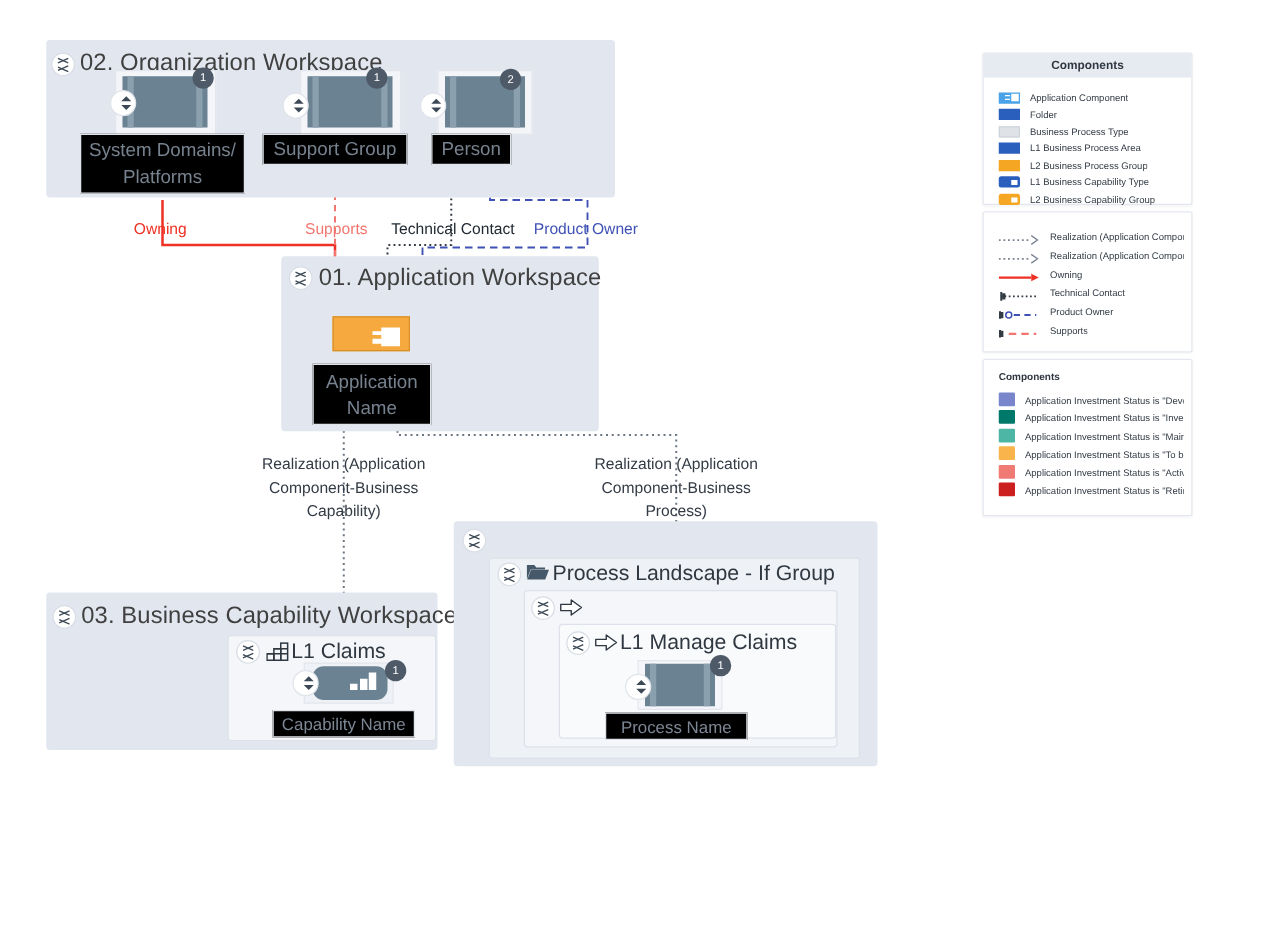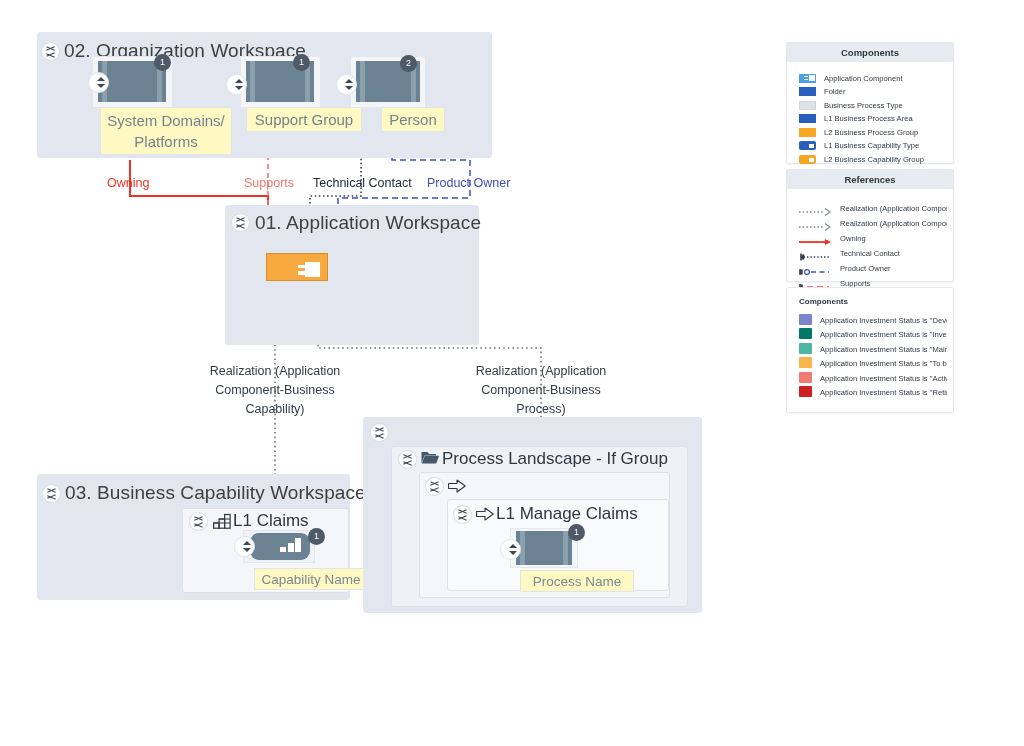--- a/index.html
+++ b/index.html
@@ -31,23 +31,23 @@
   .badge{position:absolute;width:17px;height:17px;border-radius:50%;background:#4e5a68;
          color:#fff;font-size:9px;line-height:17px;text-align:center;
          font-family:"Liberation Sans", sans-serif;}
   .stepper{position:absolute;width:21px;height:21px;border-radius:50%;background:#fff;
            border:1px solid #e0e4ea;box-sizing:border-box;}
   .stepper .up,.stepper .dn{position:absolute;left:7.5px;width:0;height:0;
            border-left:4px solid transparent;border-right:4px solid transparent;}
   .stepper .up{top:4px;border-bottom:4.5px solid #3d4856;}
   .stepper .dn{bottom:4px;border-top:4.5px solid #3d4856;}
 
-  .label-box{position:absolute;background:#fef9c3;border:1px solid #dfe3ea;box-sizing:border-box;
+  .label-box{position:absolute;background:#000000;border:1px solid #dfe3ea;box-sizing:border-box;
              display:flex;align-items:center;justify-content:center;text-align:center;
-             color:#7d8794;font-size:13.5px;line-height:17px;padding:2px 6px;margin-left:36px;}
+             color:#7d8794;font-size:13.5px;line-height:17px;padding:2px 6px;}
   .label-box.big{font-size:15px;line-height:21px;color:#77828f;}
 
   
   .appcomp{position:absolute;background:#f5a93f;border:1px solid #d98f27;box-sizing:border-box;}
   .appcomp .glyph{position:absolute;right:7px;top:8px;width:22px;height:15px;}
   .appcomp .glyph .body{position:absolute;right:0;top:0;width:15px;height:15px;background:#fff;}
   .appcomp .glyph .tab{position:absolute;left:0;width:9px;height:3.5px;background:#fff;}
   .appcomp .glyph .tab.t1{top:2.5px;} .appcomp .glyph .tab.t2{top:9px;}
 
   
@@ -171,20 +171,21 @@
     </div>
   <div class="ws-title" style="left:255px;top:212px;">01. Application Workspace</div>
 
   <div class="appcomp" style="left:266px;top:253px;width:62px;height:28px;">
     <div class="glyph">
       <div class="body"></div>
         <div class="tab t1"></div>
         <div class="tab t2"></div>
     </div>
   </div>
+  <div class="label-box big" style="left:250px;top:291px;width:95px;height:49px;">Application Name</div>
 
   <div class="wire-label multi" style="left:200px;top:362px;width:150px;color:#333b45;">
     <div>Realization (Application</div>
     <div>Component-Business</div>
     <div>Capability)</div>
   </div>
   <div class="wire-label multi" style="left:466px;top:362px;width:150px;color:#333b45;">
     <div>Realization (Application</div>
     <div>Component-Business</div>
     <div>Process)</div>
@@ -322,21 +323,20 @@
         <div class="lg-sw" style="background:#f5a623;border-radius:2px;">
           <div style="position:absolute;right:2px;bottom:2px;width:5px;height:4px;background:#fff;"></div>
         </div>
         <div class="lg-tx">L2 Business Capability Group</div>
       </div>
 
     </div>
   </div>
 
   <div class="panel" style="left:786px;top:169px;width:168px;height:113px;">
-    <div class="panel-head">References</div>
     <div class="panel-body" style="padding-top:9px;">
 
       <div class="lg-row" style="height:15px;">
         <div class="lg-line">
           <svg width="34" height="10" viewBox="0 0 34 10">
             <path d="M0,5 L25,5" stroke="#7b8493" stroke-width="1.4" stroke-dasharray="1.5,2.2" fill="none"></path>
             <path d="M26,1.5 L31,5 L26,8.5" stroke="#7b8493" stroke-width="1.1" fill="none"></path>
           </svg>
         </div>
         <div class="lg-tx">Realization (Application Component-B...</div>

